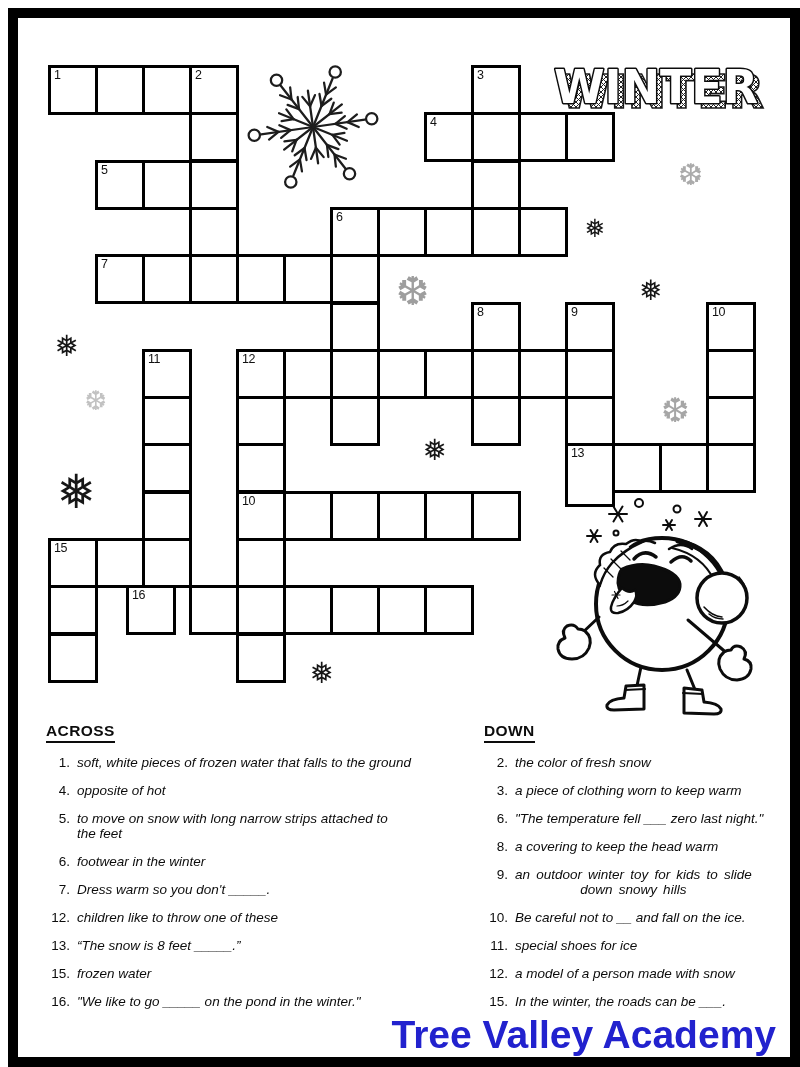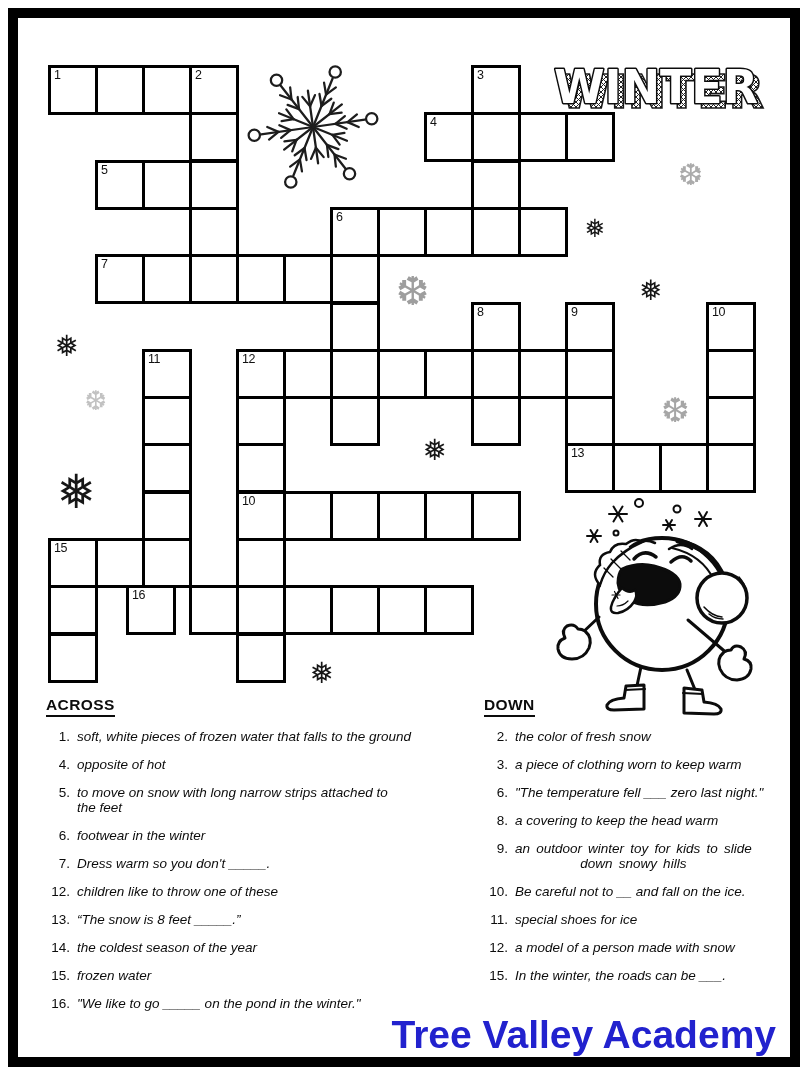--- a/index.html
+++ b/index.html
@@ -12,21 +12,21 @@
   .cell .num{position:absolute;left:3px;top:0;font-size:12.5px;line-height:15px;
              color:#111;letter-spacing:-0.5px;font-weight:500;}
   
   svg.title{position:absolute;left:546px;top:52px;width:230px;height:66px;}
   svg.title text{font-family:"DejaVu Sans",sans-serif;font-weight:bold;font-size:46px;}
   .t-shadow{fill:url(#hatch);stroke:#161616;stroke-width:1.6px;}
   .t-main{fill:#fff;stroke:#0c0c0c;stroke-width:3px;paint-order:stroke fill;stroke-linejoin:round;}
   
   .flake{position:absolute;line-height:1;font-family:"DejaVu Sans",sans-serif;}
   
-  .clues{position:absolute;}
+  .clues{position:absolute;margin-top:26px;}
   .clues h2{margin:0 0 12px 0;font-size:15.5px;letter-spacing:.4px;color:#0c0c0c;
             display:inline-block;border-bottom:2.5px solid #0c0c0c;padding-bottom:1px;}
   .clues ol{list-style:none;margin:0;padding:0;}
   .clue{display:flex;margin:0 0 13px 0;font-size:13.5px;line-height:15px;color:#0c0c0c;}
   .cnum{width:24px;text-align:right;margin-right:7px;flex:none;}
   .ctxt{white-space:pre-line;font-style:italic;}
   .ctxt.just{word-spacing:2.4px;text-align:center;}
   #across-section{left:46px;top:696px;width:402px;}
   #down-section{left:484px;top:696px;width:286px;}
   
@@ -115,21 +115,21 @@
     <div class="cell" style="left: 565px; top: 349px; width: 50px; height: 50px;"></div>
     <div class="cell" style="left: 706px; top: 349px; width: 50px; height: 50px;"></div>
     <div class="cell" style="left: 142px; top: 396px; width: 50px; height: 50px;"></div>
     <div class="cell" style="left: 236px; top: 396px; width: 50px; height: 50px;"></div>
     <div class="cell" style="left: 330px; top: 396px; width: 50px; height: 50px;"></div>
     <div class="cell" style="left: 471px; top: 396px; width: 50px; height: 50px;"></div>
     <div class="cell" style="left: 565px; top: 396px; width: 50px; height: 50px;"></div>
     <div class="cell" style="left: 706px; top: 396px; width: 50px; height: 50px;"></div>
     <div class="cell" style="left: 142px; top: 443px; width: 50px; height: 50px;"></div>
     <div class="cell" style="left: 236px; top: 443px; width: 50px; height: 50px;"></div>
-    <div class="cell" style="left: 565px; top: 443px; width: 50px; height: 50px;">
+    <div class="cell" style="left: 565px; top: 443px; width: 50px; height: 64px;">
       <span class="num">13</span>
     </div>
     <div class="cell" style="left: 612px; top: 443px; width: 50px; height: 50px;"></div>
     <div class="cell" style="left: 659px; top: 443px; width: 50px; height: 50px;"></div>
     <div class="cell" style="left: 706px; top: 443px; width: 50px; height: 50px;"></div>
     <div class="cell" style="left: 142px; top: 491px; width: 50px; height: 50px;"></div>
     <div class="cell" style="left: 236px; top: 491px; width: 50px; height: 50px;">
       <span class="num">10</span>
     </div>
     <div class="cell" style="left: 283px; top: 491px; width: 50px; height: 50px;"></div>
@@ -300,24 +300,20 @@
       </li>
       <li class="clue">
         <span class="cnum">12.</span>
         <span class="ctxt">children like to throw one of these</span>
       </li>
       <li class="clue">
         <span class="cnum">13.</span>
         <span class="ctxt">“The snow is 8 feet _____.”</span>
       </li>
       <li class="clue">
-        <span class="cnum">14.</span>
-        <span class="ctxt">the coldest season of the year</span>
-      </li>
-      <li class="clue">
         <span class="cnum">15.</span>
         <span class="ctxt">frozen water</span>
       </li>
       <li class="clue">
         <span class="cnum">16.</span>
         <span class="ctxt">"We like to go _____ on the pond in the winter."</span>
       </li>
     </ol>
 </div>
 

